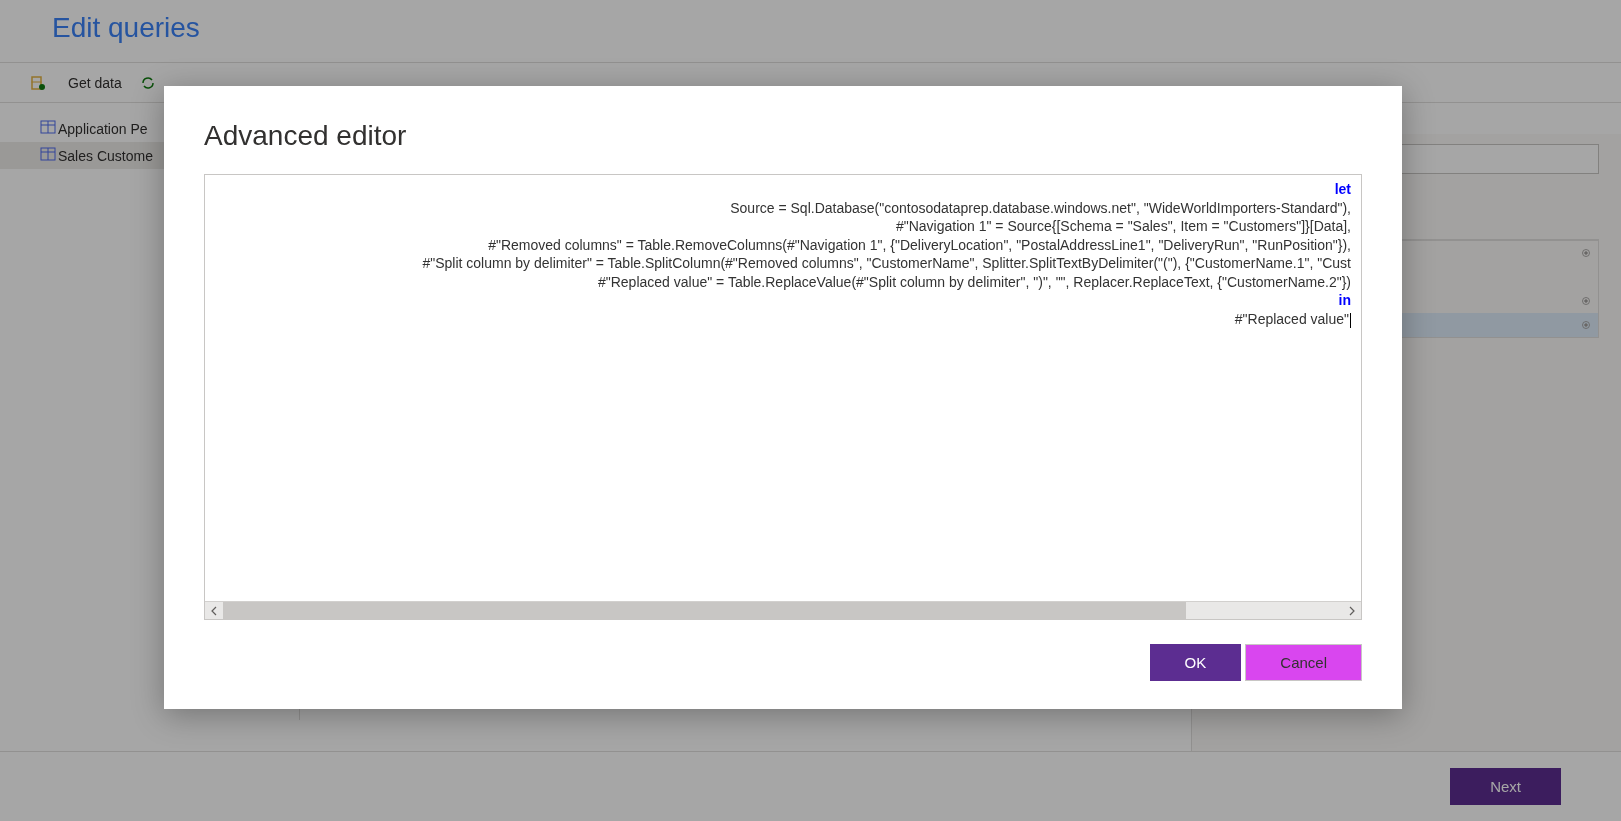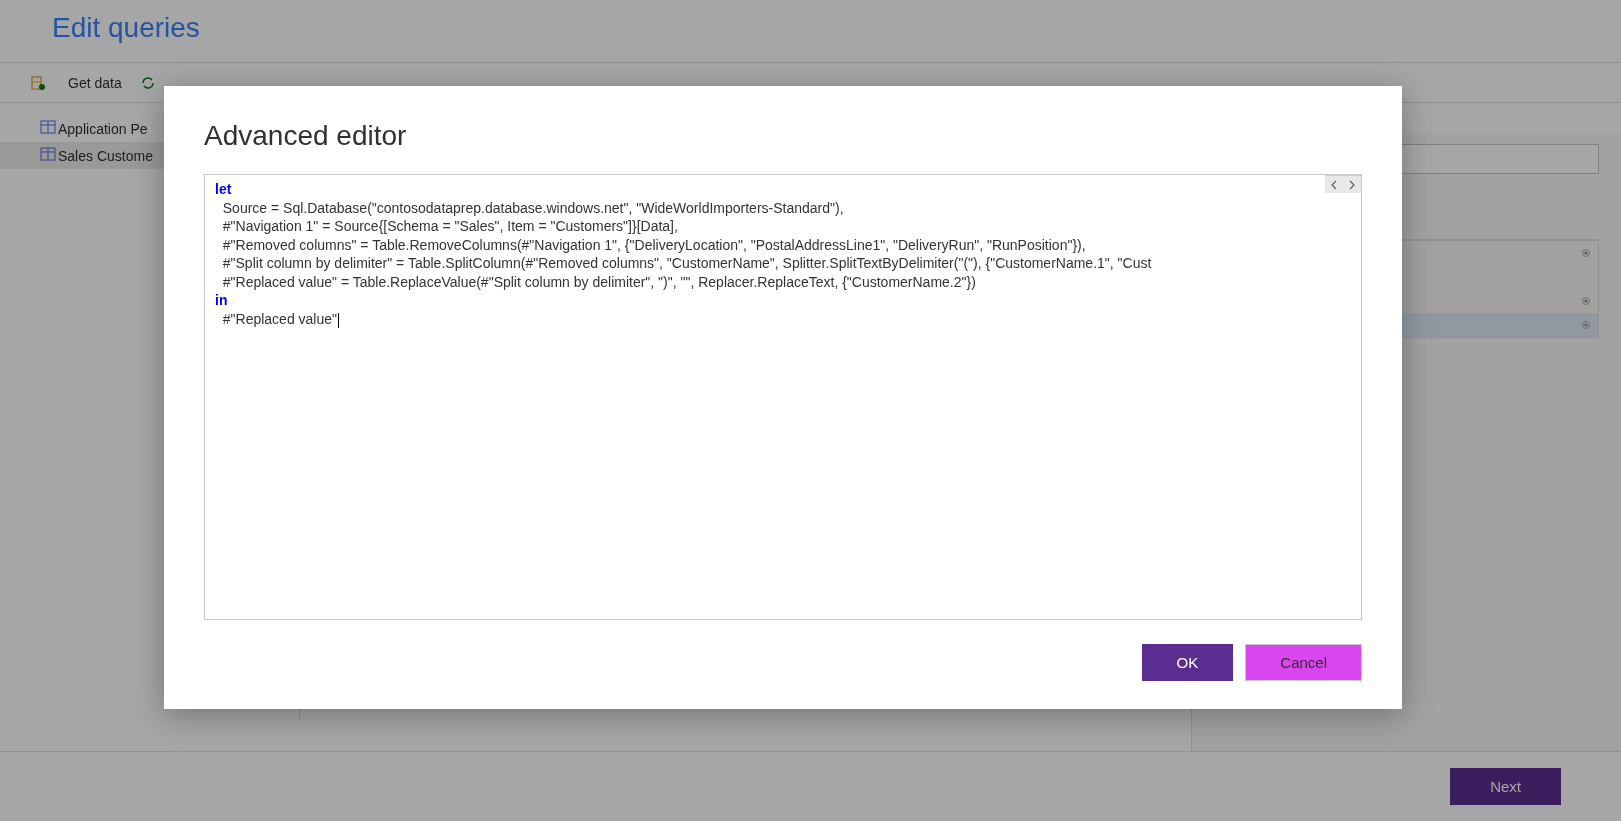--- a/index.html
+++ b/index.html
@@ -34,30 +34,30 @@
   .gear { color:#a19f9d; width:16px; height:16px; display:flex; align-items:center; justify-content:center;}
   .gear svg { width:14px; height:14px; stroke:#a19f9d; fill:#a19f9d; }
 
   .bg-footer { position:absolute; bottom:0; left:0; right:0; height:70px; display:flex; align-items:center; justify-content:flex-end; padding-right:60px; border-top:1px solid #e1dfdd; background:#ffffff;}
   .next-btn { background:#5c2d91; color:#ffffff; border:none; padding:10px 40px; font-size:15px;}
 
   
   .modal { position:absolute; top:78px; left:164px; width:1238px; height:623px; background:#ffffff; z-index:10; box-shadow:0 6px 30px rgba(0,0,0,0.3); display:flex; flex-direction:column;margin-top:8px;}
   .modal-pad { padding: 34px 40px 0 40px; flex:1; display:flex; flex-direction:column;}
   .modal-title { font-size:28px; font-weight:300; color:#323130; margin-bottom:22px; }
-  .editor-wrap { border:1px solid #c8c6c4; flex:1; display:flex; flex-direction:row; overflow:hidden;}
+  .editor-wrap { border:1px solid #c8c6c4; flex:1; display:flex; flex-direction:column; overflow:hidden;text-align:right;}
   .editor-area { flex:1; overflow:auto; padding:6px 10px;}
   .editor-area pre { font-family: Consolas, "Courier New", monospace; font-size:14px; color:#333; white-space:pre; line-height:1.25;}
   .kw { color:#0000ff; font-weight:bold;}
   .cursor { display:inline-block; width:1px; height:15px; background:#000; vertical-align:text-bottom; margin-left:1px;}
   .h-scroll { height:18px; background:#e9e8e7; display:flex; align-items:center; justify-content:space-between; border-top:1px solid #d2d0ce;}
   .h-scroll .arrow { width:18px; height:18px; display:flex; align-items:center; justify-content:center; color:#605e5c; font-size:12px;}
   .h-scroll .track { flex:1; height:18px; position:relative;}
   .h-scroll .thumb { position:absolute; left:0; top:0; height:18px; width:86%; background:#c8c6c4;}
-  .modal-buttons { display:flex; justify-content:flex-end; gap:12px; padding:24px 40px 28px 0;}
+  .modal-buttons { display:flex; justify-content:flex-end; gap:4px; padding:24px 40px 28px 0;}
   .btn { padding:9px 34px; font-size:15px; border:1px solid #c8c6c4; background:#d946ef; color:#323130;}
   .btn.primary { background:#5c2d91; color:#ffffff; border-color:#5c2d91;}
 </style>
 </head>
 <body>
 
 <div class="bg-window">
   <div class="bg-heading">Edit queries</div>
   <div class="bg-toolbar">
     <div class="tb-item">

